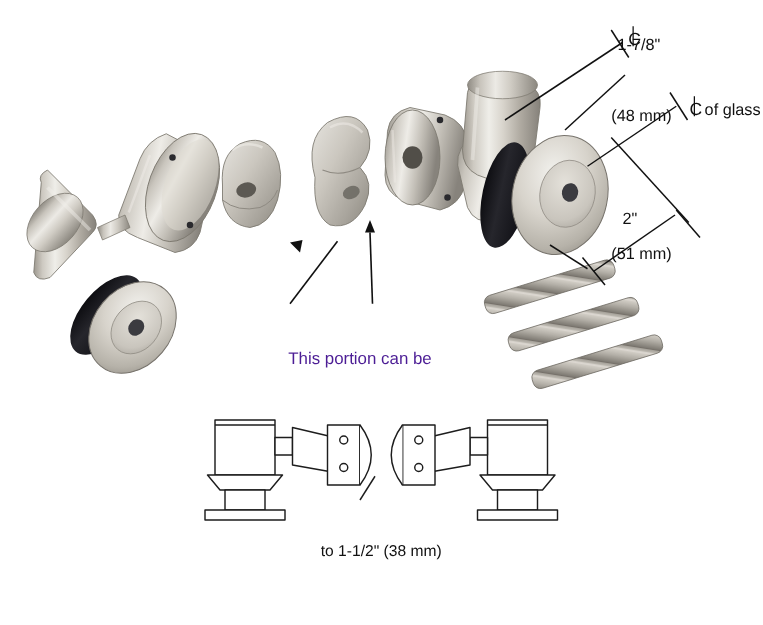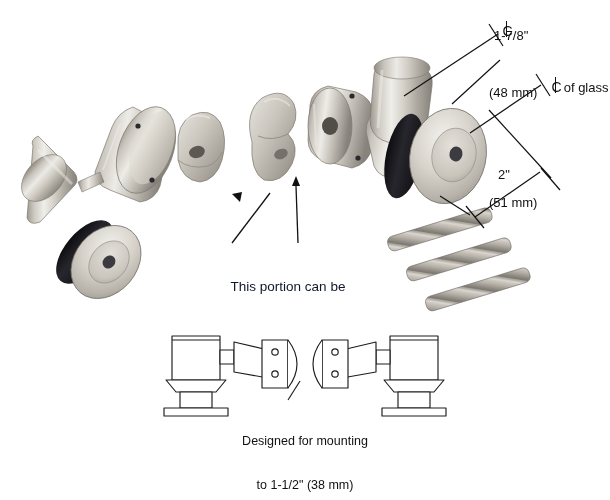--- a/index.html
+++ b/index.html
@@ -3,21 +3,21 @@
 <meta charset="utf-8">
 <style>
   html,body{margin:0;padding:0;background:#ffffff;}
   body{width:610px;height:500px;position:relative;overflow:hidden;
        font-family:"Liberation Sans",sans-serif;color:#1a1a1a;}
   #stage{position:absolute;inset:0;width:610px;height:500px;}
   svg.layer{position:absolute;left:0;top:0;width:610px;height:500px;overflow:visible;}
   .txt{position:absolute;white-space:pre;line-height:1.18;}
   .dimtxt{font-size:13px;color:#111;}
   .cl{font-size:14px;color:#111;}
-  .callout{font-size:13.5px;color:#0f172a;text-align:center;}
+  .callout{font-size:13.5px;color:#4c1d95;text-align:center;}
   .caption{font-size:12.5px;color:#111;text-align:center;}
   .clsym{display:inline-block;position:relative;font-size:14px;padding-right:2px;}
   .clsym .bar{position:absolute;left:3px;top:-2px;width:1.6px;height:16px;background:#111;}
 </style>
 </head>
 <body>
 
 <div id="stage">
 
   <svg class="layer" viewBox="0 0 610 500">
@@ -236,19 +236,18 @@
   </div>
 
   <div class="txt dimtxt" style="left:498px; top:167px;">2"</div>
   <div class="txt dimtxt" style="left:489px; top:171px;margin-top:24px;">(51 mm)</div>
 
   <div class="txt callout" style="left:200px; top:247px; width:176px;">
     <div>This portion can be</div>
   </div>
 
   <div class="txt caption" style="left:212px; top:404px; width:186px;">
-    <div>Designed for mounting</div>
     <div>to 1-1/2" (38 mm)</div>
     
     
   </div>
 
 </div>
 
 </body></html>

